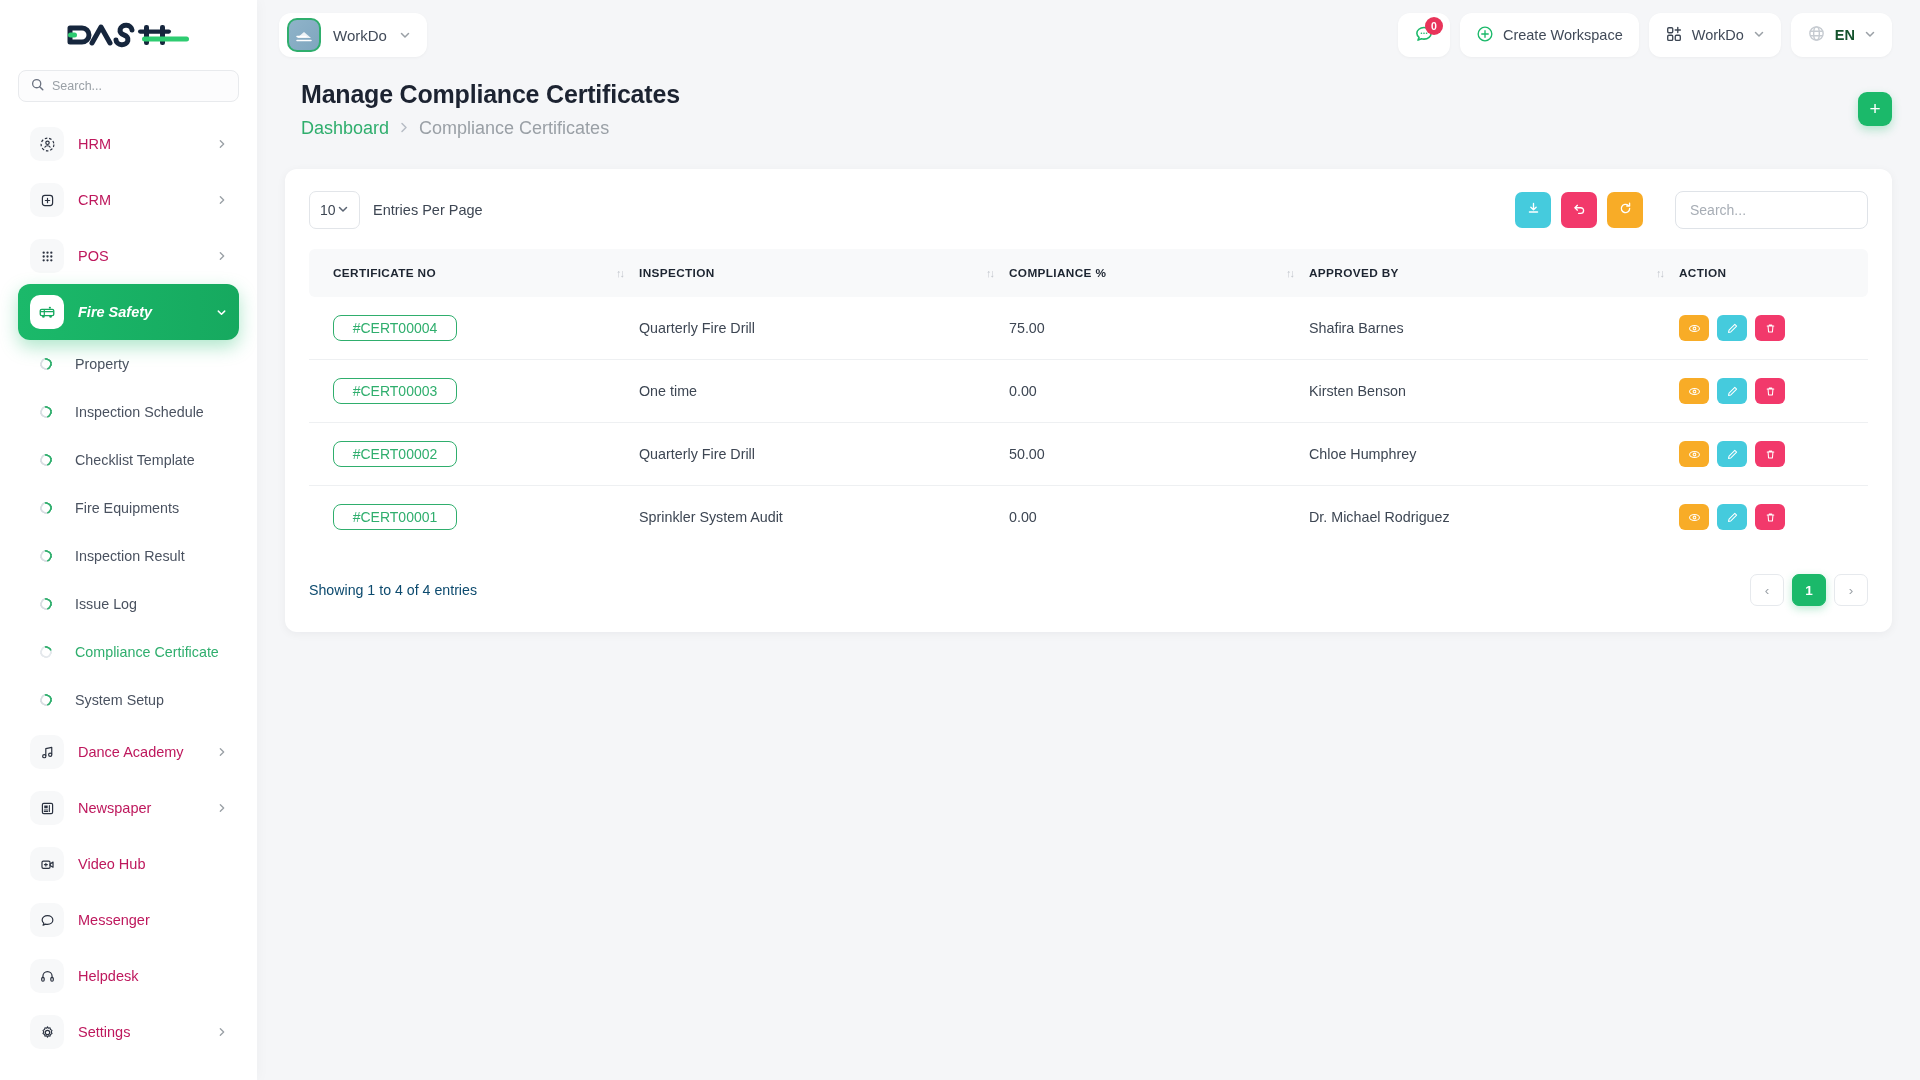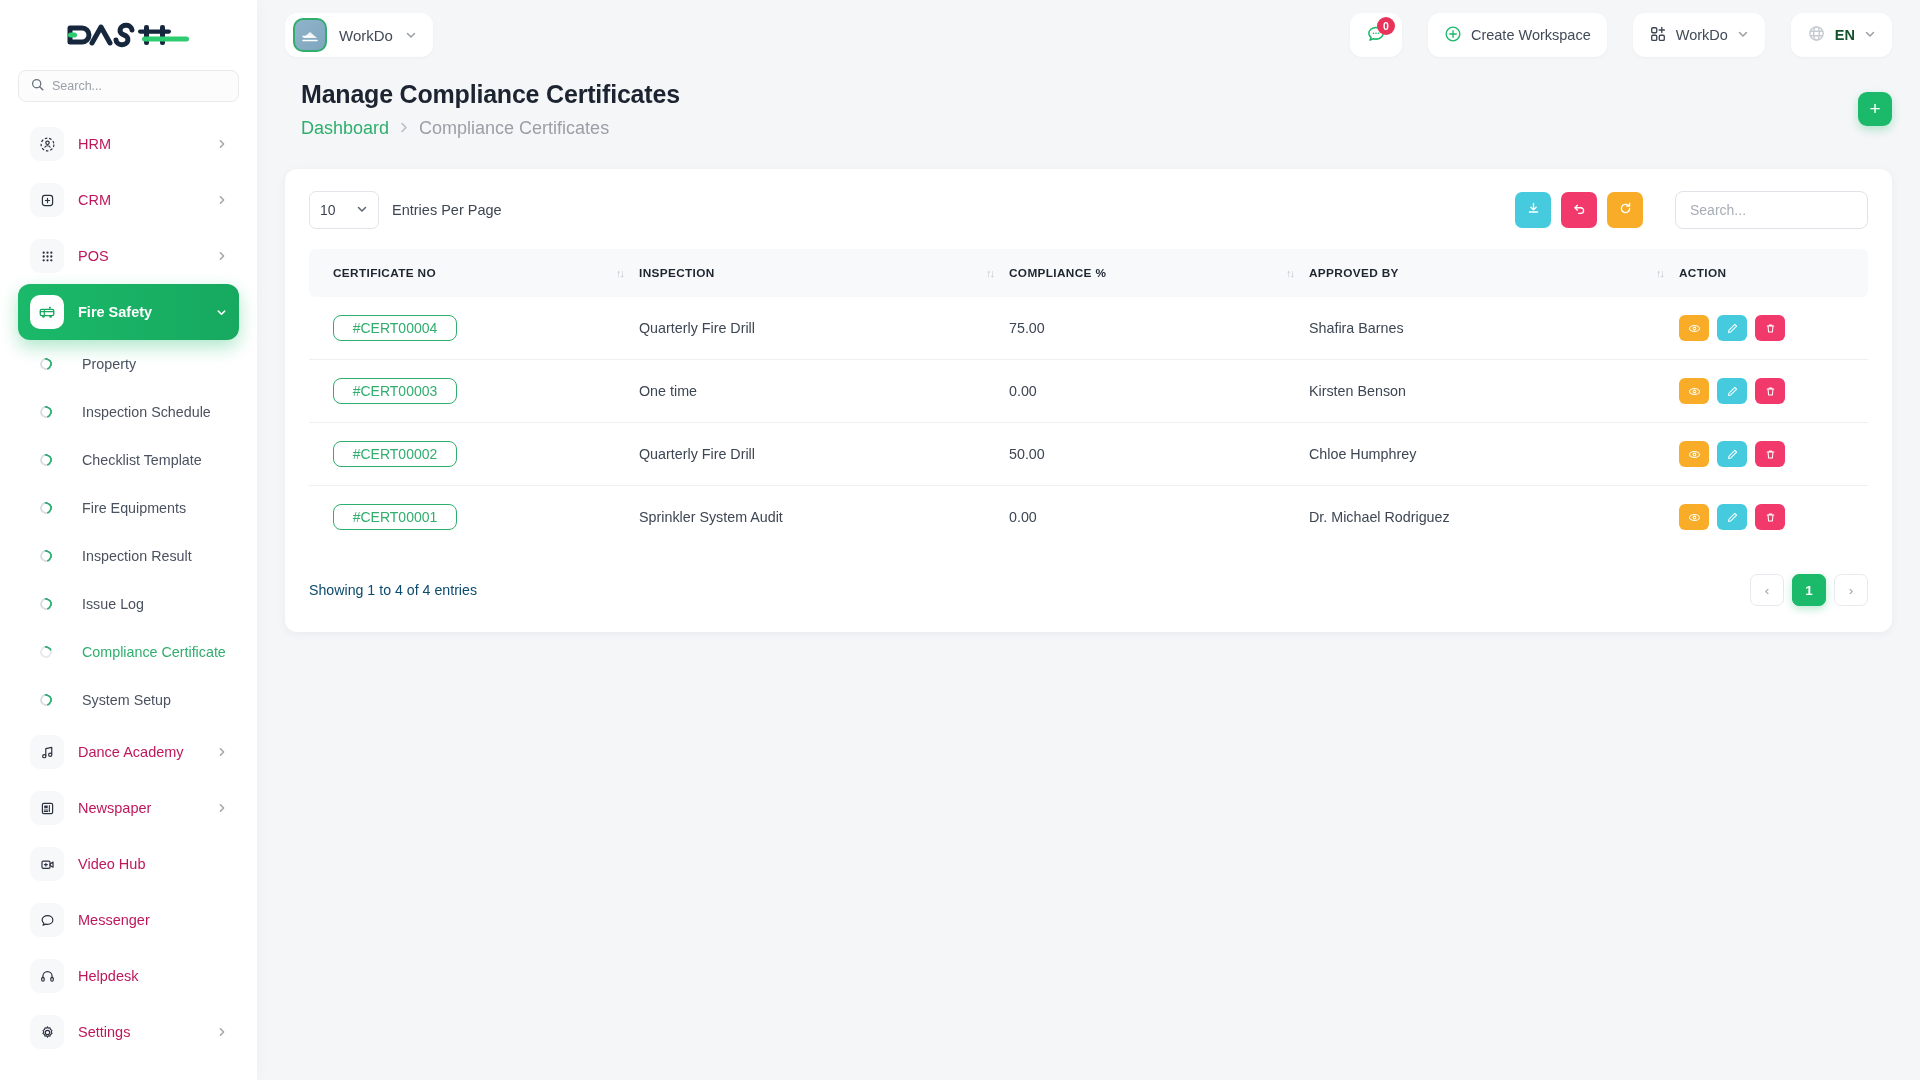--- a/index.html
+++ b/index.html
@@ -42,46 +42,46 @@
     width: 34px; height: 34px; border-radius: 10px; background: #f7f8f9;
     display: flex; align-items: center; justify-content: center;
     flex: 0 0 34px; color: #2b3240;
   }
   .nav-item .lbl { font-size: 14.5px; color: #be185d; }
   .nav-item .chev { margin-left: auto; color: #9aa0a6; display:flex; }
   .nav-item.active {
     background: linear-gradient(90deg,#1bb96a 0%, #16a95f 100%);
     box-shadow: 0 7px 18px rgba(27,185,106,.35);
   }
-  .nav-item.active .lbl { color: #ffffff; font-weight: bold; }
+  .nav-item.active .lbl { color: #ffffff; font-weight: bold; font-style: italic; }
   .nav-item.active .ico { background: #ffffff; color: #16a95f; }
   .nav-item.active .chev { color: #ffffff; }
 
   .subnav { padding: 0 18px; }
   .sub-item {
-    height: 48px; display: flex; align-items: center; gap: 30px;
+    height: 48px; display: flex; align-items: center; gap: 23px;
     padding: 0 12px 0 22px; cursor: pointer; border-radius: 10px;
   }
   .sub-item .dot {
     width: 12px; height: 12px; border-radius: 50%;
     border: 2.4px solid #d8dde2; border-top-color: #2fae6d;
     border-right-color: #2fae6d; flex: 0 0 12px;
     transform: rotate(30deg);
   }
   .sub-item .lbl { font-size: 14.3px; color: #4a5260; }
   .sub-item.current .lbl { color: #2fae6d; }
   .sub-item.current .dot { border-color:#e4e8ec; border-top-color:#2fae6d; }
 
   
   .main { flex: 1 1 auto; height: 1080px; display: flex; flex-direction: column;
           background: #f5f6f8; overflow: hidden; }
 
   .topbar {
     height: 70px; display: flex; align-items: center;
-    padding: 0 28px 0 28px; gap: 26px; background: #f5f6f8;
+    padding: 0 28px 0 22px; gap: 10px; background: #f5f6f8;
   }
   .ws-pill {
     background:#fff; border-radius: 12px; height: 44px; display:flex; align-items:center;
     gap: 12px; padding: 0 16px 0 8px; box-shadow: 0 1px 3px rgba(0,0,0,.04);
   }
   .ws-logo {
     width: 34px; height: 34px; border-radius: 10px; border: 2px solid #2fae6d;
     background: linear-gradient(135deg,#8fb3c9,#7fa6bf);
     display:flex;align-items:center;justify-content:center;
   }
@@ -117,21 +117,21 @@
     box-shadow: 0 4px 10px rgba(27,185,106,.3);
   }
 
   .card {
     margin: 30px 28px 0 28px; background: #fff; border-radius: 12px;
     box-shadow: 0 2px 10px rgba(16,24,40,.05); padding: 22px 24px 26px 24px;
   }
   .card-top { display:flex; align-items:center; }
   .epp { display:flex; align-items:center; gap: 13px; }
   .sel {
-    width: 70px; height: 38px; border: 1px solid #e2e5e9; border-radius: 7px;
+    width: 51px; height: 38px; border: 1px solid #e2e5e9; border-radius: 7px;
     display:flex; align-items:center; justify-content:space-between; padding: 0 10px;
     font-size: 14px; color: #3d4653; cursor: pointer;
   }
   .epp-lbl { font-size: 14.5px; color: #3d4653; }
 
   .tools { margin-left:auto; display:flex; align-items:center; gap: 10px; }
   .sq {
     width: 36px; height: 36px; border-radius: 7px; display:flex;
     align-items:center; justify-content:center; cursor:pointer; color:#fff;
   }

